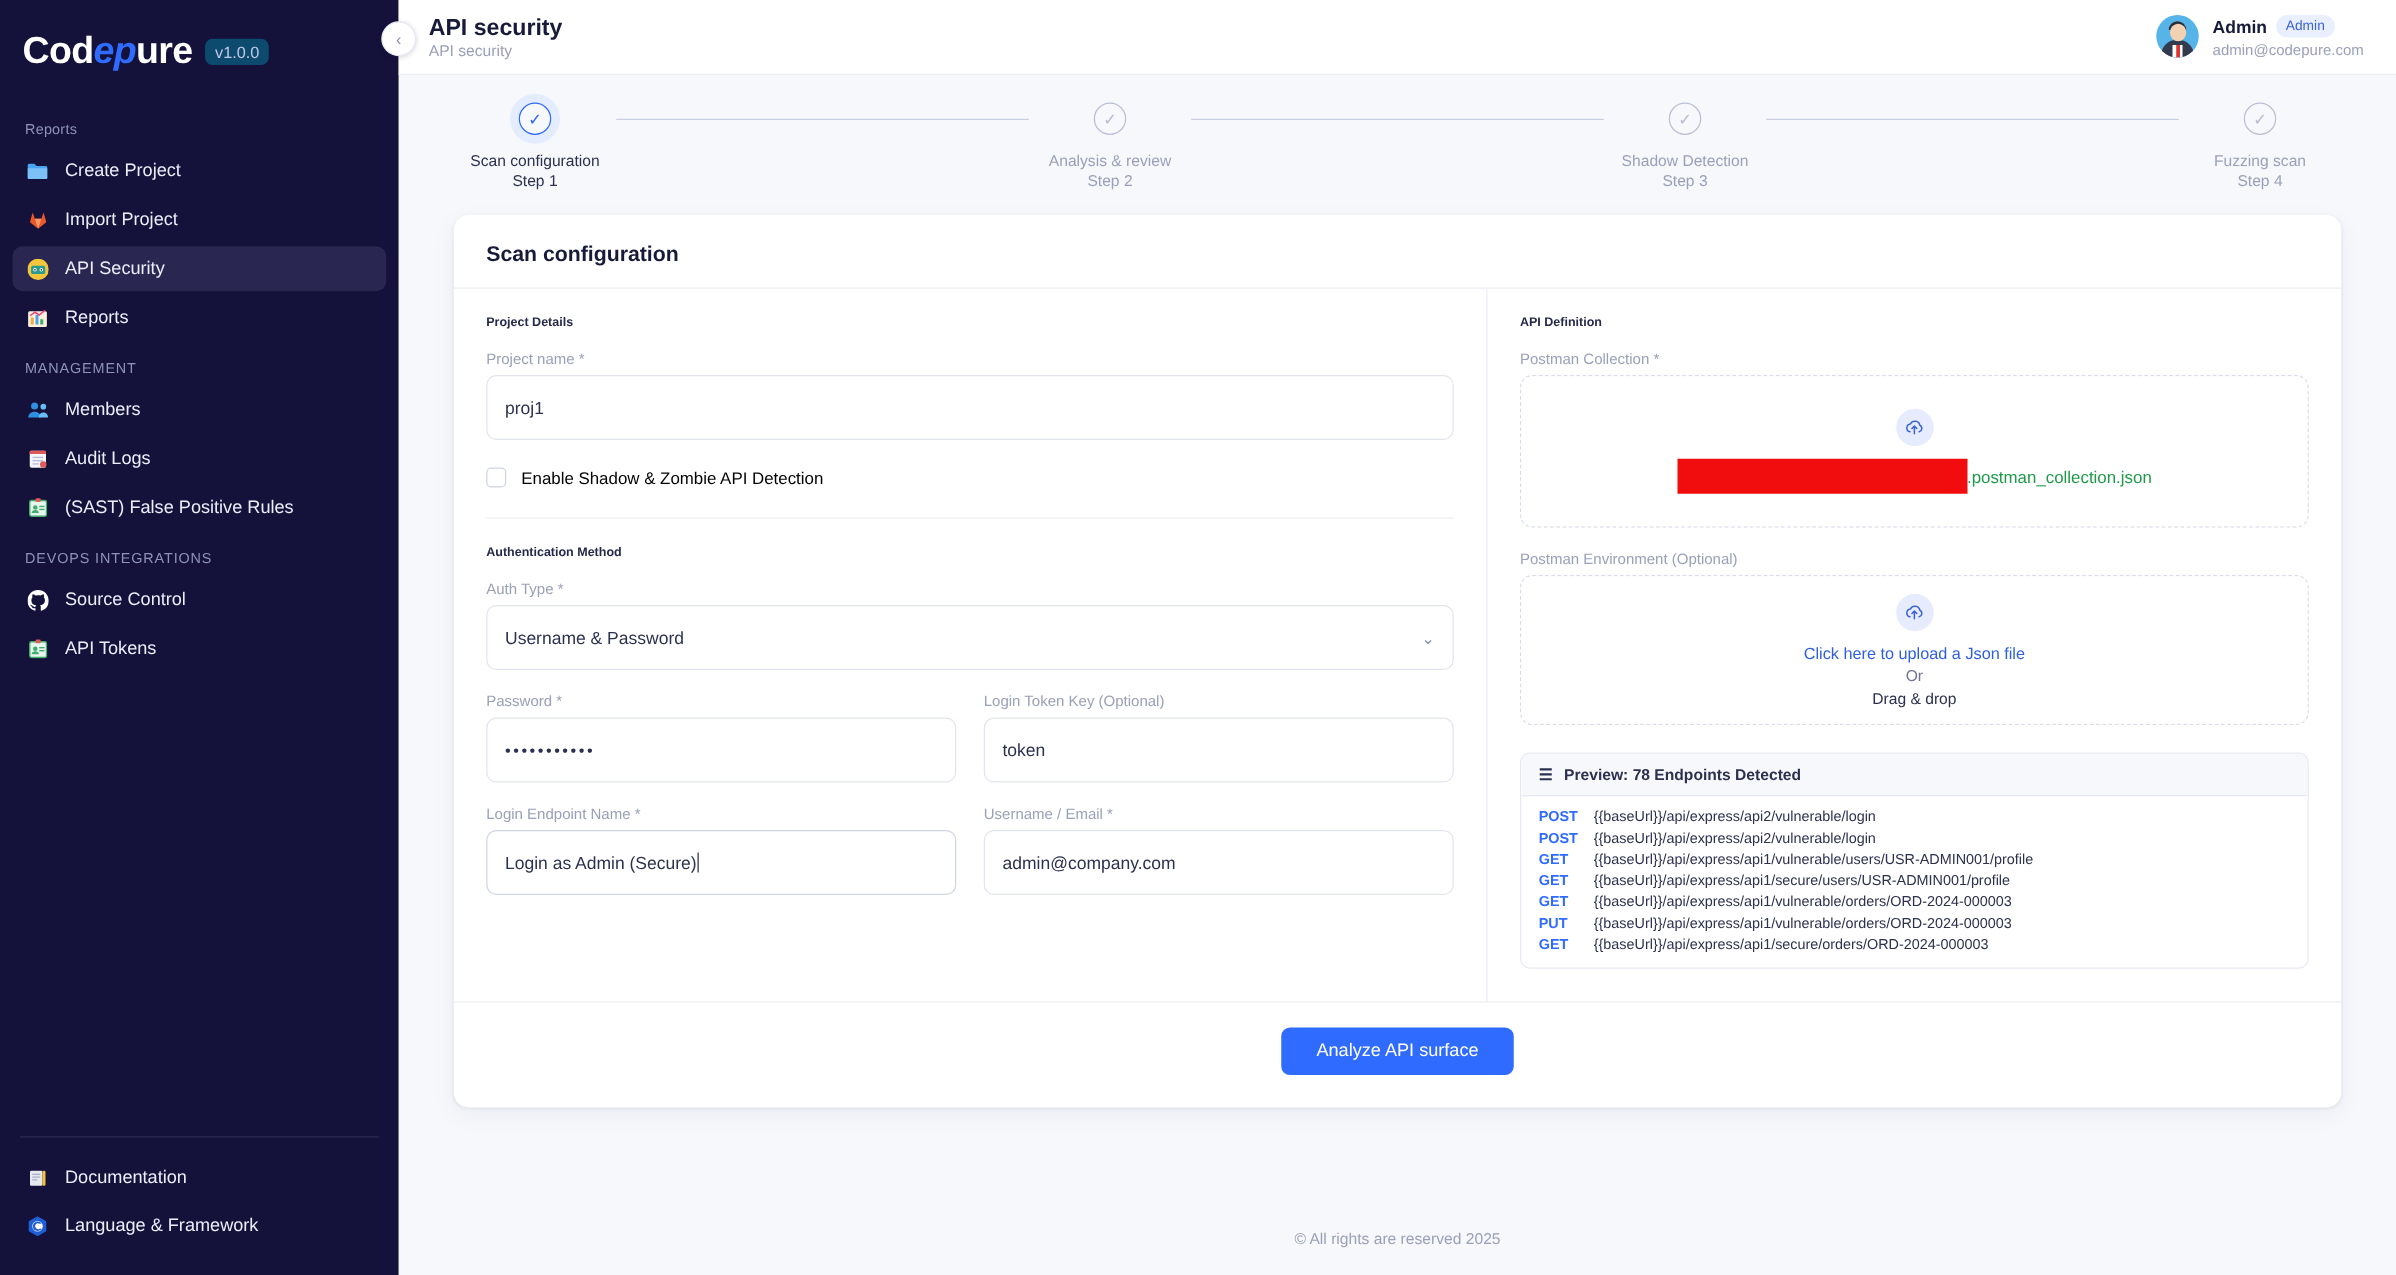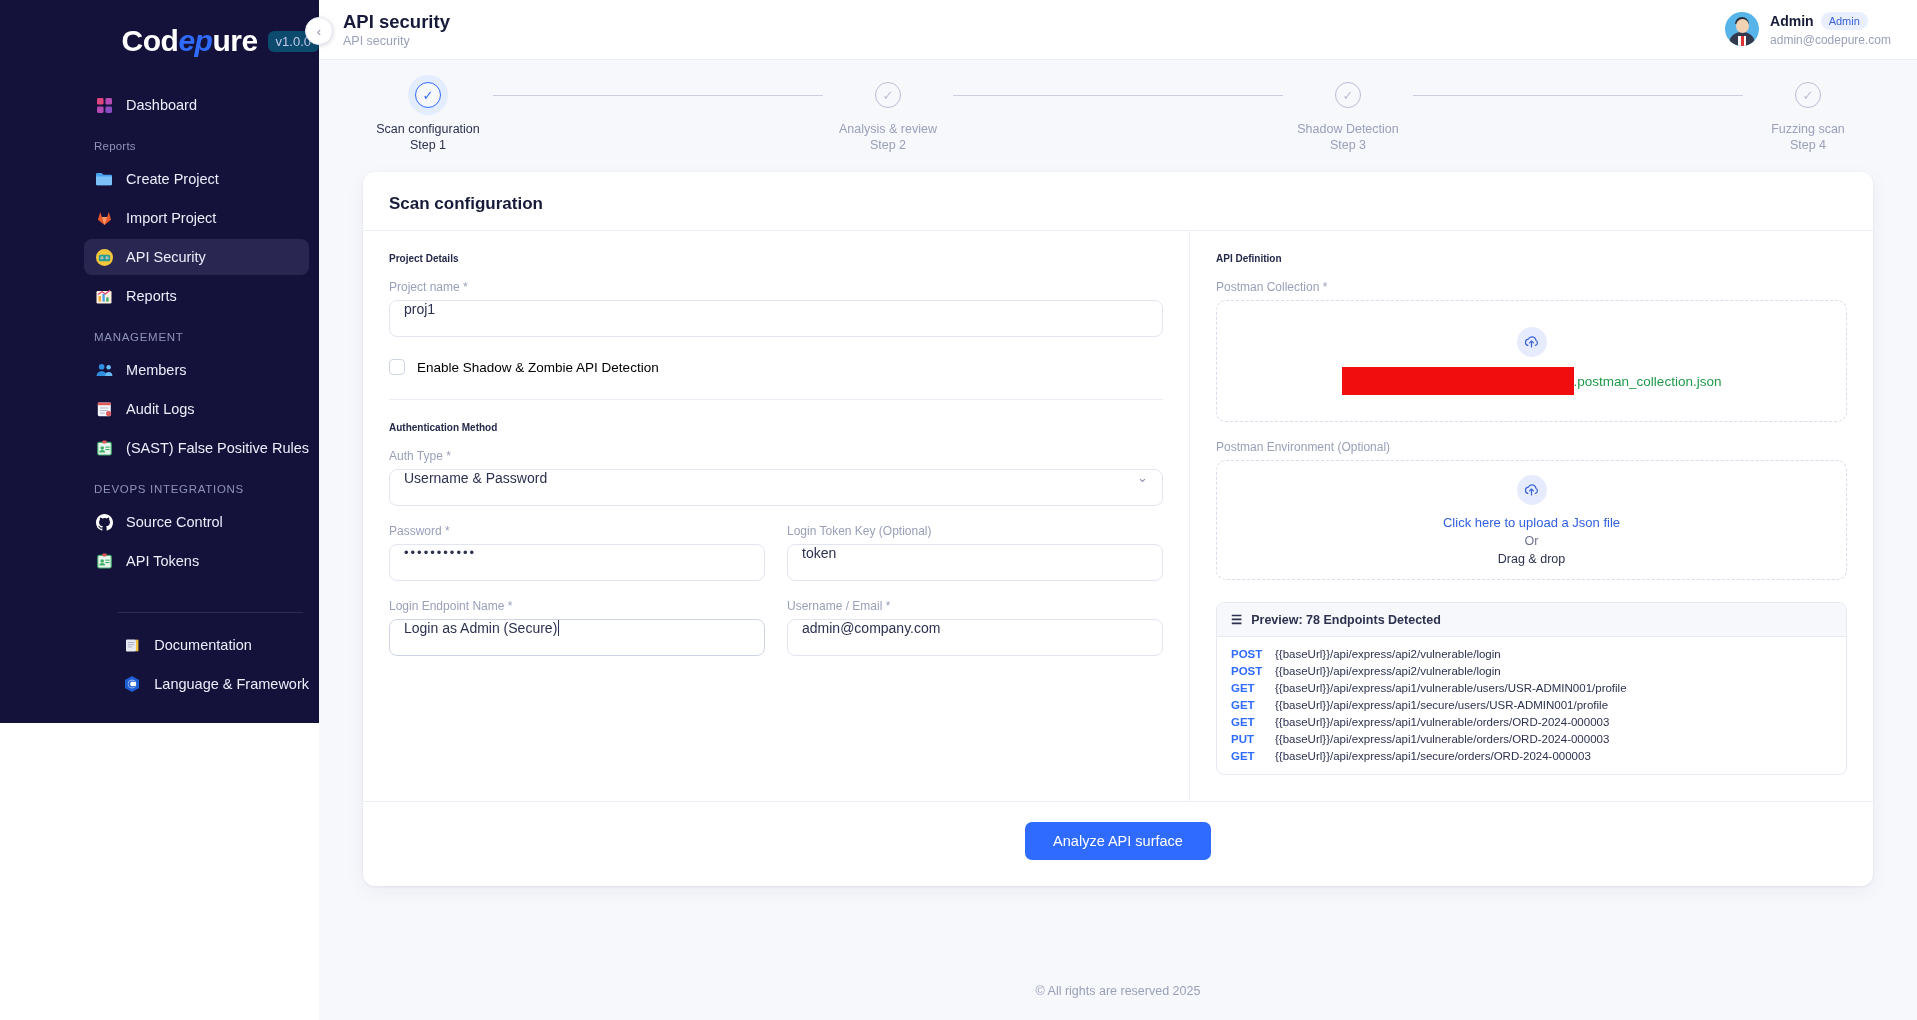--- a/index.html
+++ b/index.html
@@ -7,24 +7,24 @@
   html, body {
     width: 1917px; height: 1020px;
     font-family: "Liberation Sans", sans-serif;
     background: #ffffff;
     overflow: hidden;
   }
   body { display: flex; }
 
   
   .sidebar {
-    width: 319px; height: 723px; flex: 0 0 319px;
+    width: 319px; height: 1020px; flex: 0 0 319px;
     background: #14113a;
     position: relative;
-    display: flex; flex-direction: column; align-items: flex-end;
+    display: flex; flex-direction: column;
   }
   .logo-row {
     display: flex; align-items: center; gap: 10px;
     padding: 20px 0 0 18px; height: 62px;
   }
   .logo-text {
     font-size: 30px; font-weight: 700; letter-spacing: -0.5px;
     color: #ffffff; line-height: 1;
   }
   .logo-text .mid { color: #2f6bff; font-style: italic; }
@@ -135,22 +135,22 @@
     padding: 22px 26px 16px 26px;
   }
   .card-div { height: 1px; background: #eceef5; }
   .cols { display: flex; }
   .col-left  { width: 826px; flex: 0 0 826px; padding: 22px 26px 26px 26px; }
   .col-right { flex: 1 1 auto; padding: 22px 26px 26px 26px; border-left: 1px solid #eceef5; }
 
   .sec-head { font-size: 10px; font-weight: 700; color: #25294a; margin-bottom: 16px; }
   .fld-label { font-size: 12px; color: #9aa0b9; margin-bottom: 6px; }
   .inp {
-    height: 37px; border: 1px solid #e2e5ef; border-radius: 8px;
-    background: #fff; display: flex; align-items: flex-start;
+    height: 52px; border: 1px solid #e2e5ef; border-radius: 8px;
+    background: #fff; display: flex; align-items: center;
     padding: 0 14px; font-size: 14px; color: #2c3150;
   }
   .inp.focus { border-color: #cfd5e6; }
   .caret { display:inline-block; width:1px; height:16px; background:#2c3150; margin-left:1px; }
   .inp .chev { margin-left: auto; color: #8a90ad; font-size: 13px; }
   .dots { letter-spacing: 2px; font-size: 13px; color: #2c3150; }
   .row2 { display: flex; gap: 22px; margin-top: 18px; }
   .row2 > div { flex: 1 1 0; }
   .sec-sep { height: 1px; background: #eceef5; margin: 24px 0 22px 0; }
 
@@ -217,31 +217,20 @@
 
 <aside class="sidebar">
 
   <div class="logo-row">
     <div class="logo-text"><span>Cod</span><span class="mid">ep</span><span>ure</span></div>
     <span class="ver-badge">v1.0.0</span>
   </div>
 
   <nav class="nav">
 
-    <div class="nav-item">
-      <span class="nav-ico" style="color:#c9499b">
-        <svg width="15" height="15" viewBox="0 0 16 16">
-          <rect x="0" y="0" width="7" height="7" rx="1.5" fill="#e0457b"></rect>
-          <rect x="9" y="0" width="7" height="7" rx="1.5" fill="#b64ab5"></rect>
-          <rect x="0" y="9" width="7" height="7" rx="1.5" fill="#b64ab5"></rect>
-          <rect x="9" y="9" width="7" height="7" rx="1.5" fill="#8a4cc4"></rect>
-        </svg>
-      </span>
-      <span>Dashboard</span>
-    </div>
 
     <div class="nav-section-label">Reports</div>
 
     <div class="nav-item">
       <span class="nav-ico">
         <svg width="16" height="14" viewBox="0 0 16 14">
           <path d="M0 2.2A1.2 1.2 0 0 1 1.2 1h4.4l1.6 1.7H14.8A1.2 1.2 0 0 1 16 3.9V12a1.2 1.2 0 0 1-1.2 1.2H1.2A1.2 1.2 0 0 1 0 12z" fill="#4aa3f0"></path>
           <path d="M0 4.6h16V12a1.2 1.2 0 0 1-1.2 1.2H1.2A1.2 1.2 0 0 1 0 12z" fill="#7bc0f7"></path>
         </svg>
       </span>

